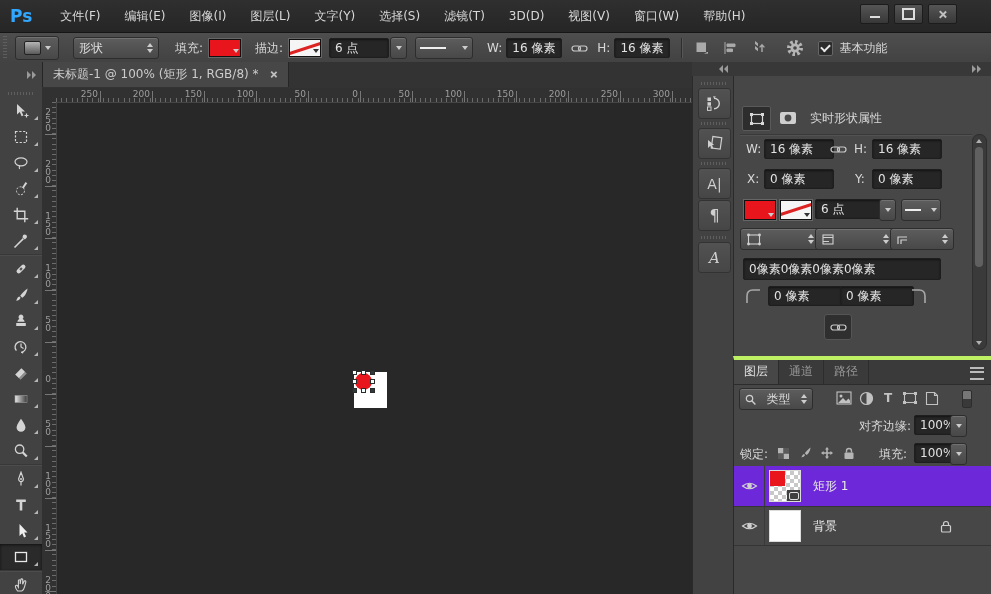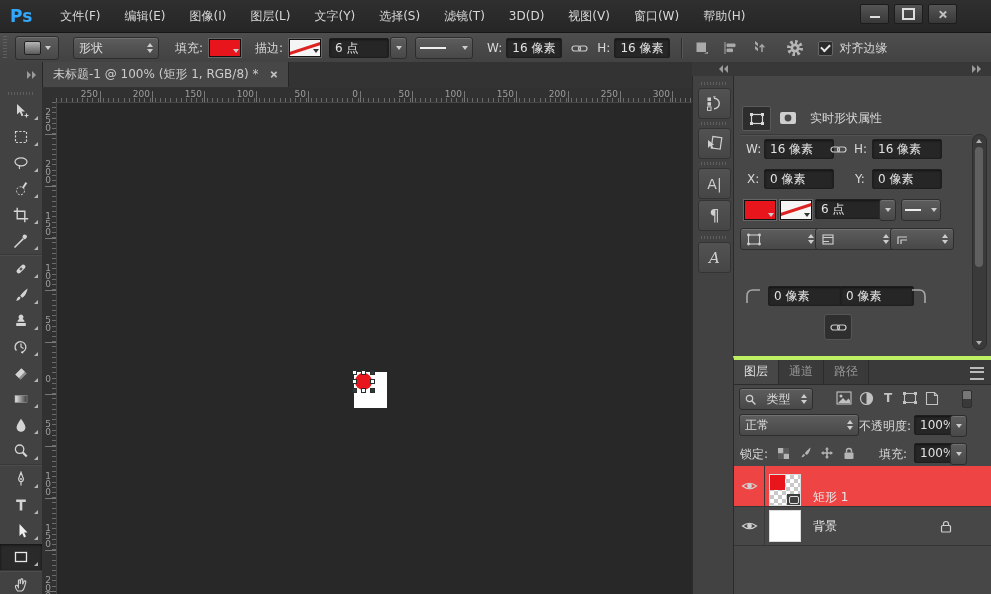--- a/index.html
+++ b/index.html
@@ -95,21 +95,21 @@
   .pmenu{position:absolute;right:8px;top:7px;}
   .plbl{color:#d8d8d8;}
   .iconbtn{display:flex;align-items:center;justify-content:center;border-radius:2px;}
   .combo{display:flex;align-items:center;justify-content:space-between;padding:0 5px;height:20px;color:#ddd;}
   
   .sb{position:absolute;width:13px;background:#3a3a3a;border:1px solid #2e2e2e;border-radius:7px;}
   .sbthumb{position:absolute;left:2px;width:8px;background:#606060;border-radius:4px;}
   .sbarr{position:absolute;left:3px;width:0;height:0;border-left:3.5px solid transparent;border-right:3.5px solid transparent;}
   
   .lrow{position:absolute;left:0;width:100%;height:40px;border-bottom:1px solid #353535;display:flex;align-items:center;}
-  .lrow.sel{background:#ef4444;align-items:flex-end;}
+  .lrow.sel{background:#6d28d9;}
   .eyecell{width:30px;height:100%;display:flex;align-items:center;justify-content:center;border-right:1px solid #3a3a3a;}
   .thumb{width:30px;height:30px;border:1px solid #dcdcdc;margin-left:4px;position:relative;}
   .lname{margin-left:12px;color:#e8e8e8;}
   svg{display:block;}
 </style>
 </head>
 <body>
 
 <div id="app">
 
@@ -200,21 +200,21 @@
       <svg width="18" height="18">
         <circle cx="9" cy="9" r="6" fill="none" stroke="#b5b5b5" stroke-width="4" stroke-dasharray="2.4 2.2"></circle>
         <circle cx="9" cy="9" r="4.5" fill="#b5b5b5"></circle>
           <circle cx="9" cy="9" r="1.8" fill="#454545"></circle>
       </svg>
     </div>
     <div class="flex" style="margin-left:12px;gap:6px;">
       <span style="position:relative;width:13px;height:13px;background:#2b2b2b;border:1px solid #666;border-radius:2px;">
         <span style="position:absolute;left:2px;top:2px;width:7px;height:4px;border-left:2px solid #e8e8e8;border-bottom:2px solid #e8e8e8;transform:rotate(-45deg);"></span>
       </span>
-      <span class="lbl">对齐边缘</span>
+      <span class="lbl">基本功能</span>
     </div>
   </div>
 
   <div id="tlbhead" class="abs">
     <span class="dbl right abs" style="right:6px;top:9px;">
         <i></i>
         <i></i>
       </span>
   </div>
   <div id="tabstrip" class="abs">
@@ -545,20 +545,21 @@
     <div class="abs raised combo" style="left:156px;top:152px;width:52px;">
       <svg width="14" height="13">
           <path d="M2 11 V4 H11 M5 11 V7 H11" fill="none" stroke="#d0d0d0" stroke-width="1.2"></path>
         </svg>
       <span class="spin">
           <i class="u"></i>
           <i class="d"></i>
         </span>
     </div>
 
+    <div class="abs field" style="left:9px;top:182px;width:186px;height:20px;line-height:20px;">0像素0像素0像素0像素</div>
 
     <svg class="abs" style="left:11px;top:212px;" width="17" height="17">
         <path d="M2 15 V8 Q2 2 8 2 H15" fill="none" stroke="#a8a8a8" stroke-width="1.6"></path>
       </svg>
     <div class="abs field" style="left:34px;top:210px;width:62px;">0 像素</div>
     <div class="abs field" style="left:106px;top:210px;width:62px;">0 像素</div>
     <svg class="abs" style="left:176px;top:212px;" width="17" height="17">
         <path d="M2 2 H9 Q15 2 15 8 V15" fill="none" stroke="#a8a8a8" stroke-width="1.6"></path>
       </svg>
 
@@ -621,28 +622,21 @@
         </svg>
     </div>
     <div class="abs iconbtn" style="left:188px;top:28px;width:20px;height:20px;">
       <svg width="14" height="15">
           <path d="M1.5 1.5 h8 l3 3 v9 h-11 Z" fill="none" stroke="#c2c2c2" stroke-width="1.1"></path>
           <path d="M9.5 1.5 v3 h3" fill="none" stroke="#c2c2c2" stroke-width="1.1"></path>
         </svg>
     </div>
     <div class="abs" style="left:228px;top:30px;width:8px;height:16px;border:1px solid #2d2d2d;border-radius:2px;background:linear-gradient(#777 0 50%,#393939 50% 100%);"></div>
 
-    <div class="abs raised combo" style="left:5px;top:54px;width:108px;">
-      <span>正常</span>
-      <span class="spin">
-          <i class="u"></i>
-          <i class="d"></i>
-        </span>
-    </div>
-    <span class="abs plbl" style="left:125px;top:58px;">不透明度:</span>
+    <span class="abs plbl" style="left:125px;top:58px;">对齐边缘:</span>
     <div class="abs field" style="left:180px;top:55px;width:34px;">100%</div>
     <div class="abs raised flex" style="left:216px;top:55px;width:15px;height:20px;justify-content:center;">
         <span class="tri-dn sm"></span>
       </div>
 
     <span class="abs plbl" style="left:6px;top:86px;">锁定:</span>
     <div class="abs iconbtn" style="left:40px;top:84px;width:18px;height:18px;">
       <svg width="13" height="13">
           <rect x="1" y="1" width="5.5" height="5.5" fill="#b5b5b5"></rect>
           <rect x="6.5" y="6.5" width="5.5" height="5.5" fill="#b5b5b5"></rect>

